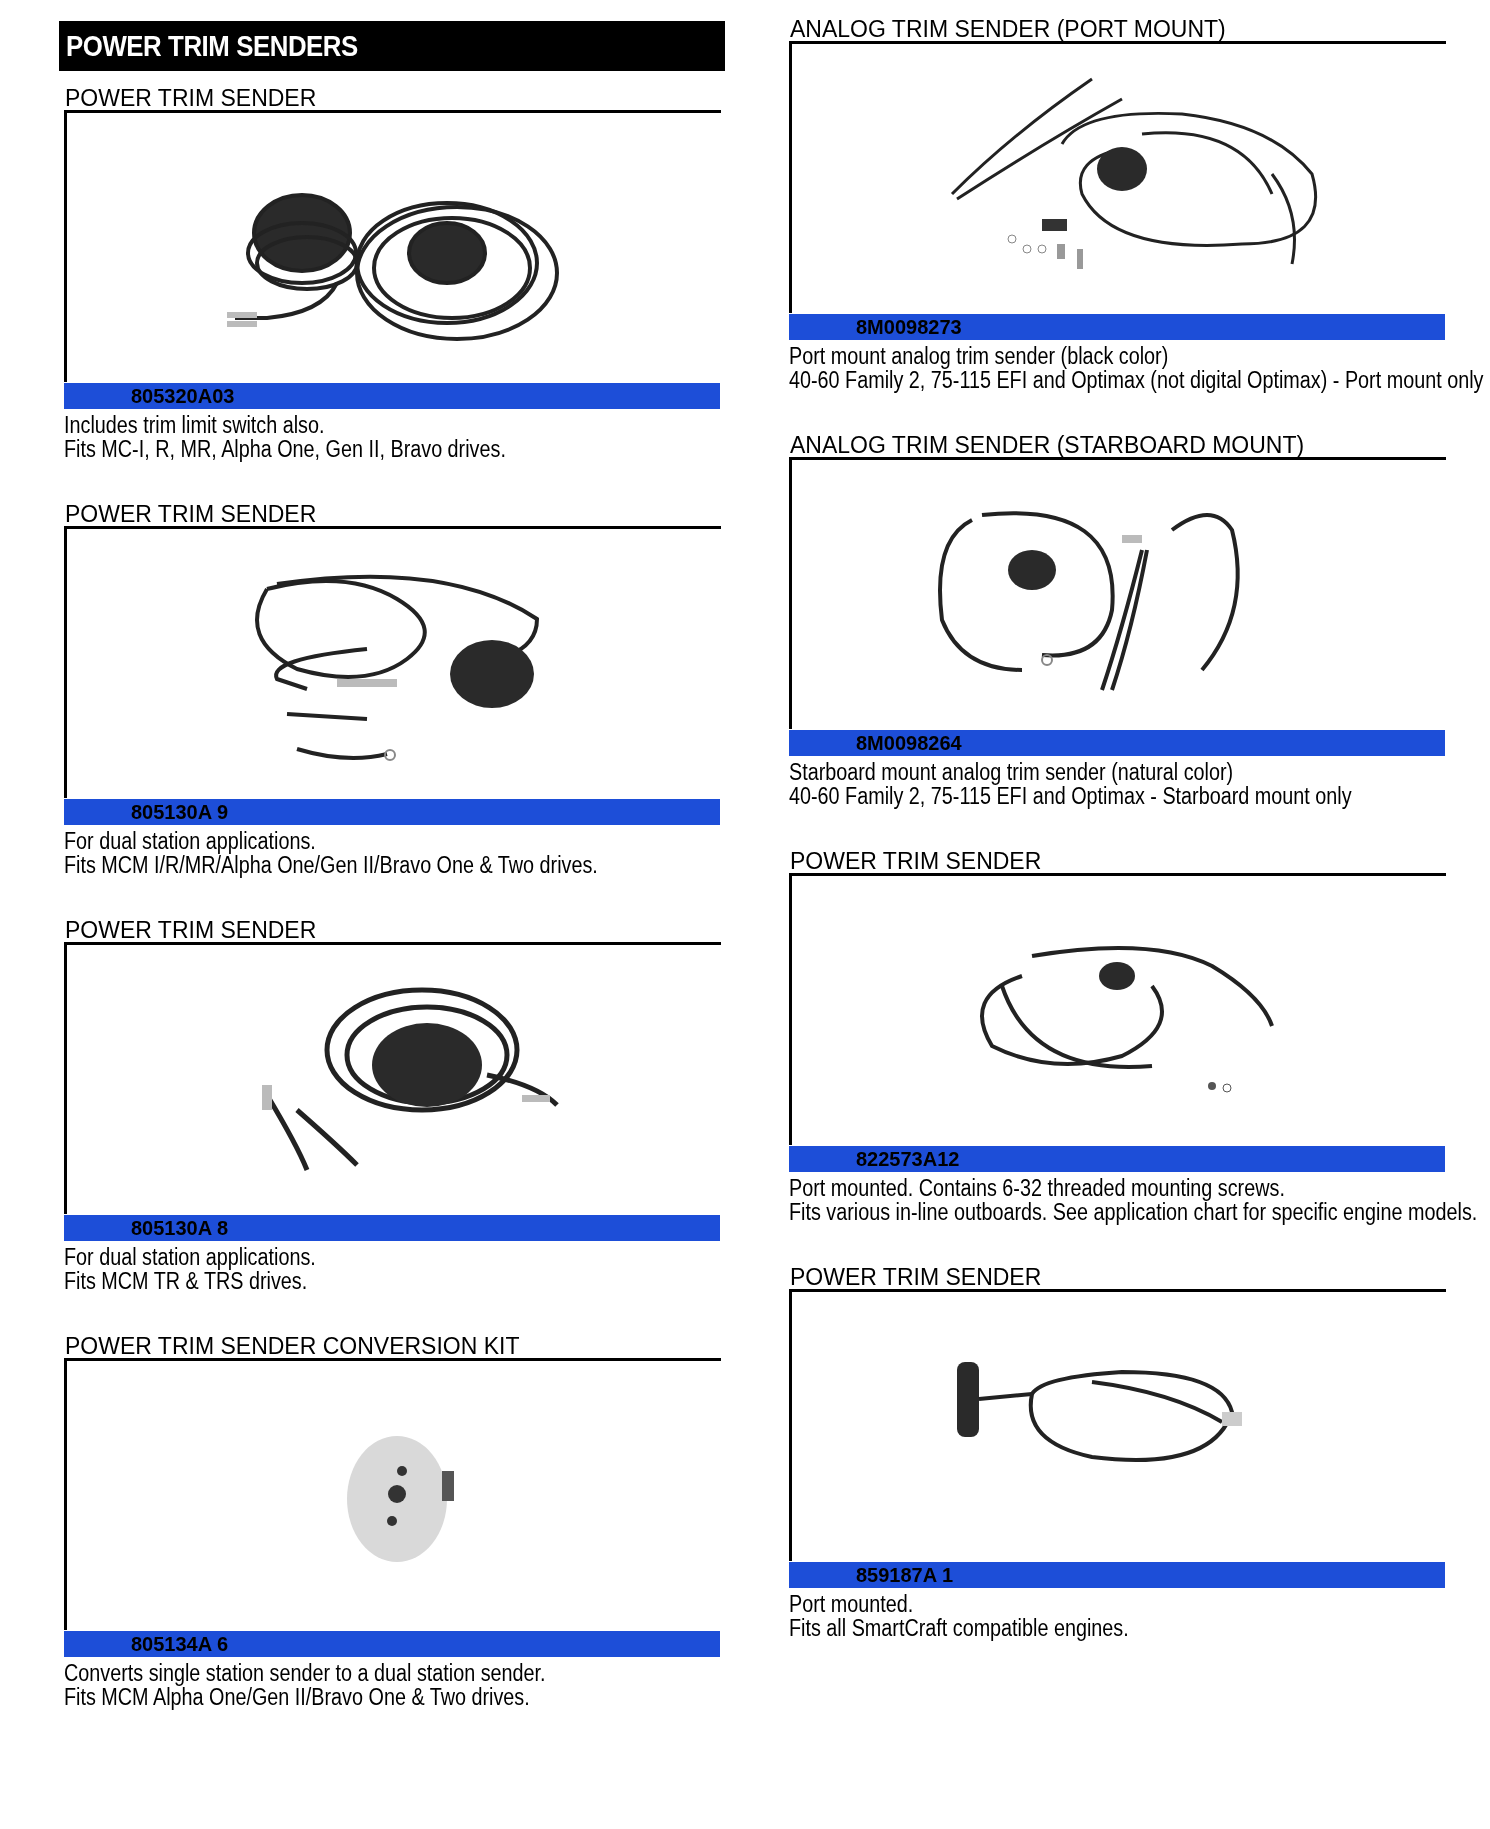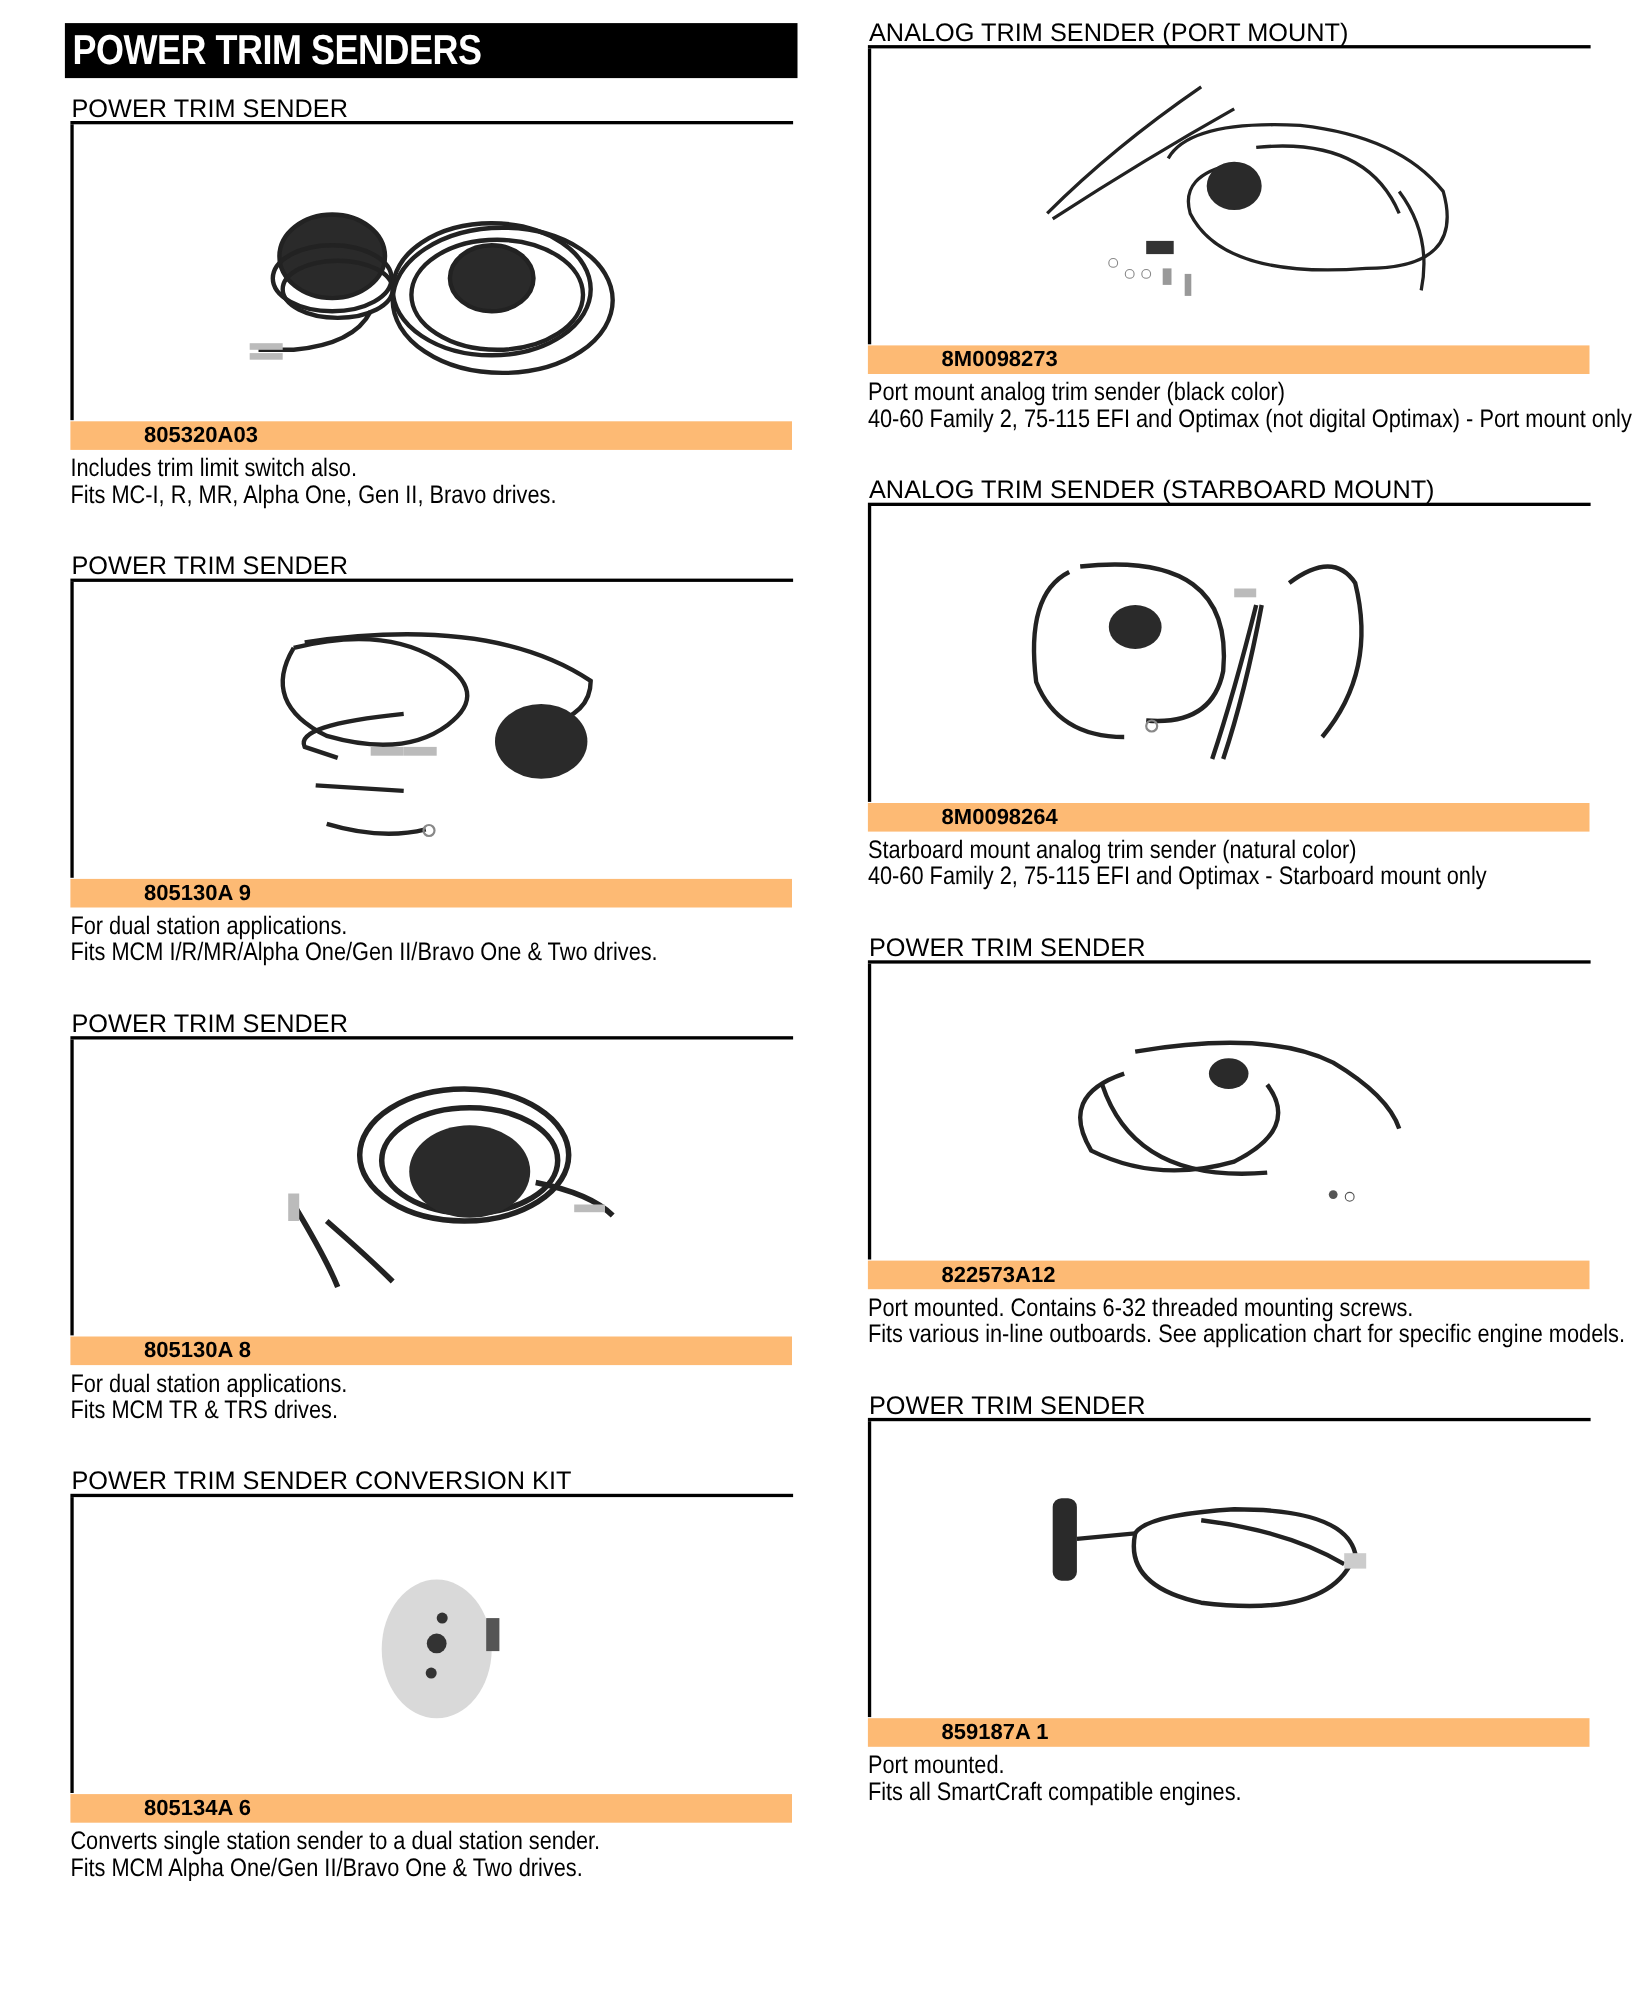--- a/index.html
+++ b/index.html
@@ -1,26 +1,26 @@
 <!DOCTYPE html>
 <html><head>
 <meta charset="utf-8">
 <style>
   html, body { margin:0; padding:0; background:#ffffff; }
   body { width:1490px; height:1829px; position:relative; overflow:hidden; font-family:"Liberation Sans", sans-serif; color:#000; }
   .banner { position:absolute; left:59px; top:21px; width:666px; height:50px; background:#000; color:#fff;
-            font-family:"Liberation Sans", sans-serif; font-weight:bold; font-size:38px; line-height:50px;
+            font-family:"Liberation Sans", sans-serif; font-weight:bold; font-size:30px; line-height:50px;
             padding-left:7px; box-sizing:border-box; transform-origin:left; letter-spacing:-0.5px; }
   .banner span { display:inline-block; transform:scaleX(0.86); transform-origin:left center; }
   .section { position:absolute; width:656px; }
   .sec-head { position:absolute; left:0; top:0; width:100%; height:24px; border-bottom:3px solid #000;
               font-weight:normal; font-size:23px; line-height:24px; white-space:nowrap; padding-left:1px; }
   .img-box { position:absolute; left:0; top:27px; width:100%; height:269px; border-left:3px solid #000; box-sizing:border-box; }
   .img-box svg { position:absolute; left:0; top:0; }
-  .part-bar { position:absolute; left:0; top:297px; width:100%; height:26px; background:#fdba74;
+  .part-bar { position:absolute; left:0; top:297px; width:100%; height:26px; background:#1d4ed8;
               font-weight:bold; font-size:20px; line-height:26px; padding-left:67px; box-sizing:border-box; }
   .desc { position:absolute; left:0; width:100%; font-size:23px; line-height:26px; white-space:nowrap; }
   .desc span { display:inline-block; transform:scaleX(0.86); transform-origin:left center; }
   .d1 { top:326px; }
   .d2 { top:350px; }
 </style>
 </head>
 <body>
 
 <div class="banner"><span>POWER TRIM SENDERS</span></div>

